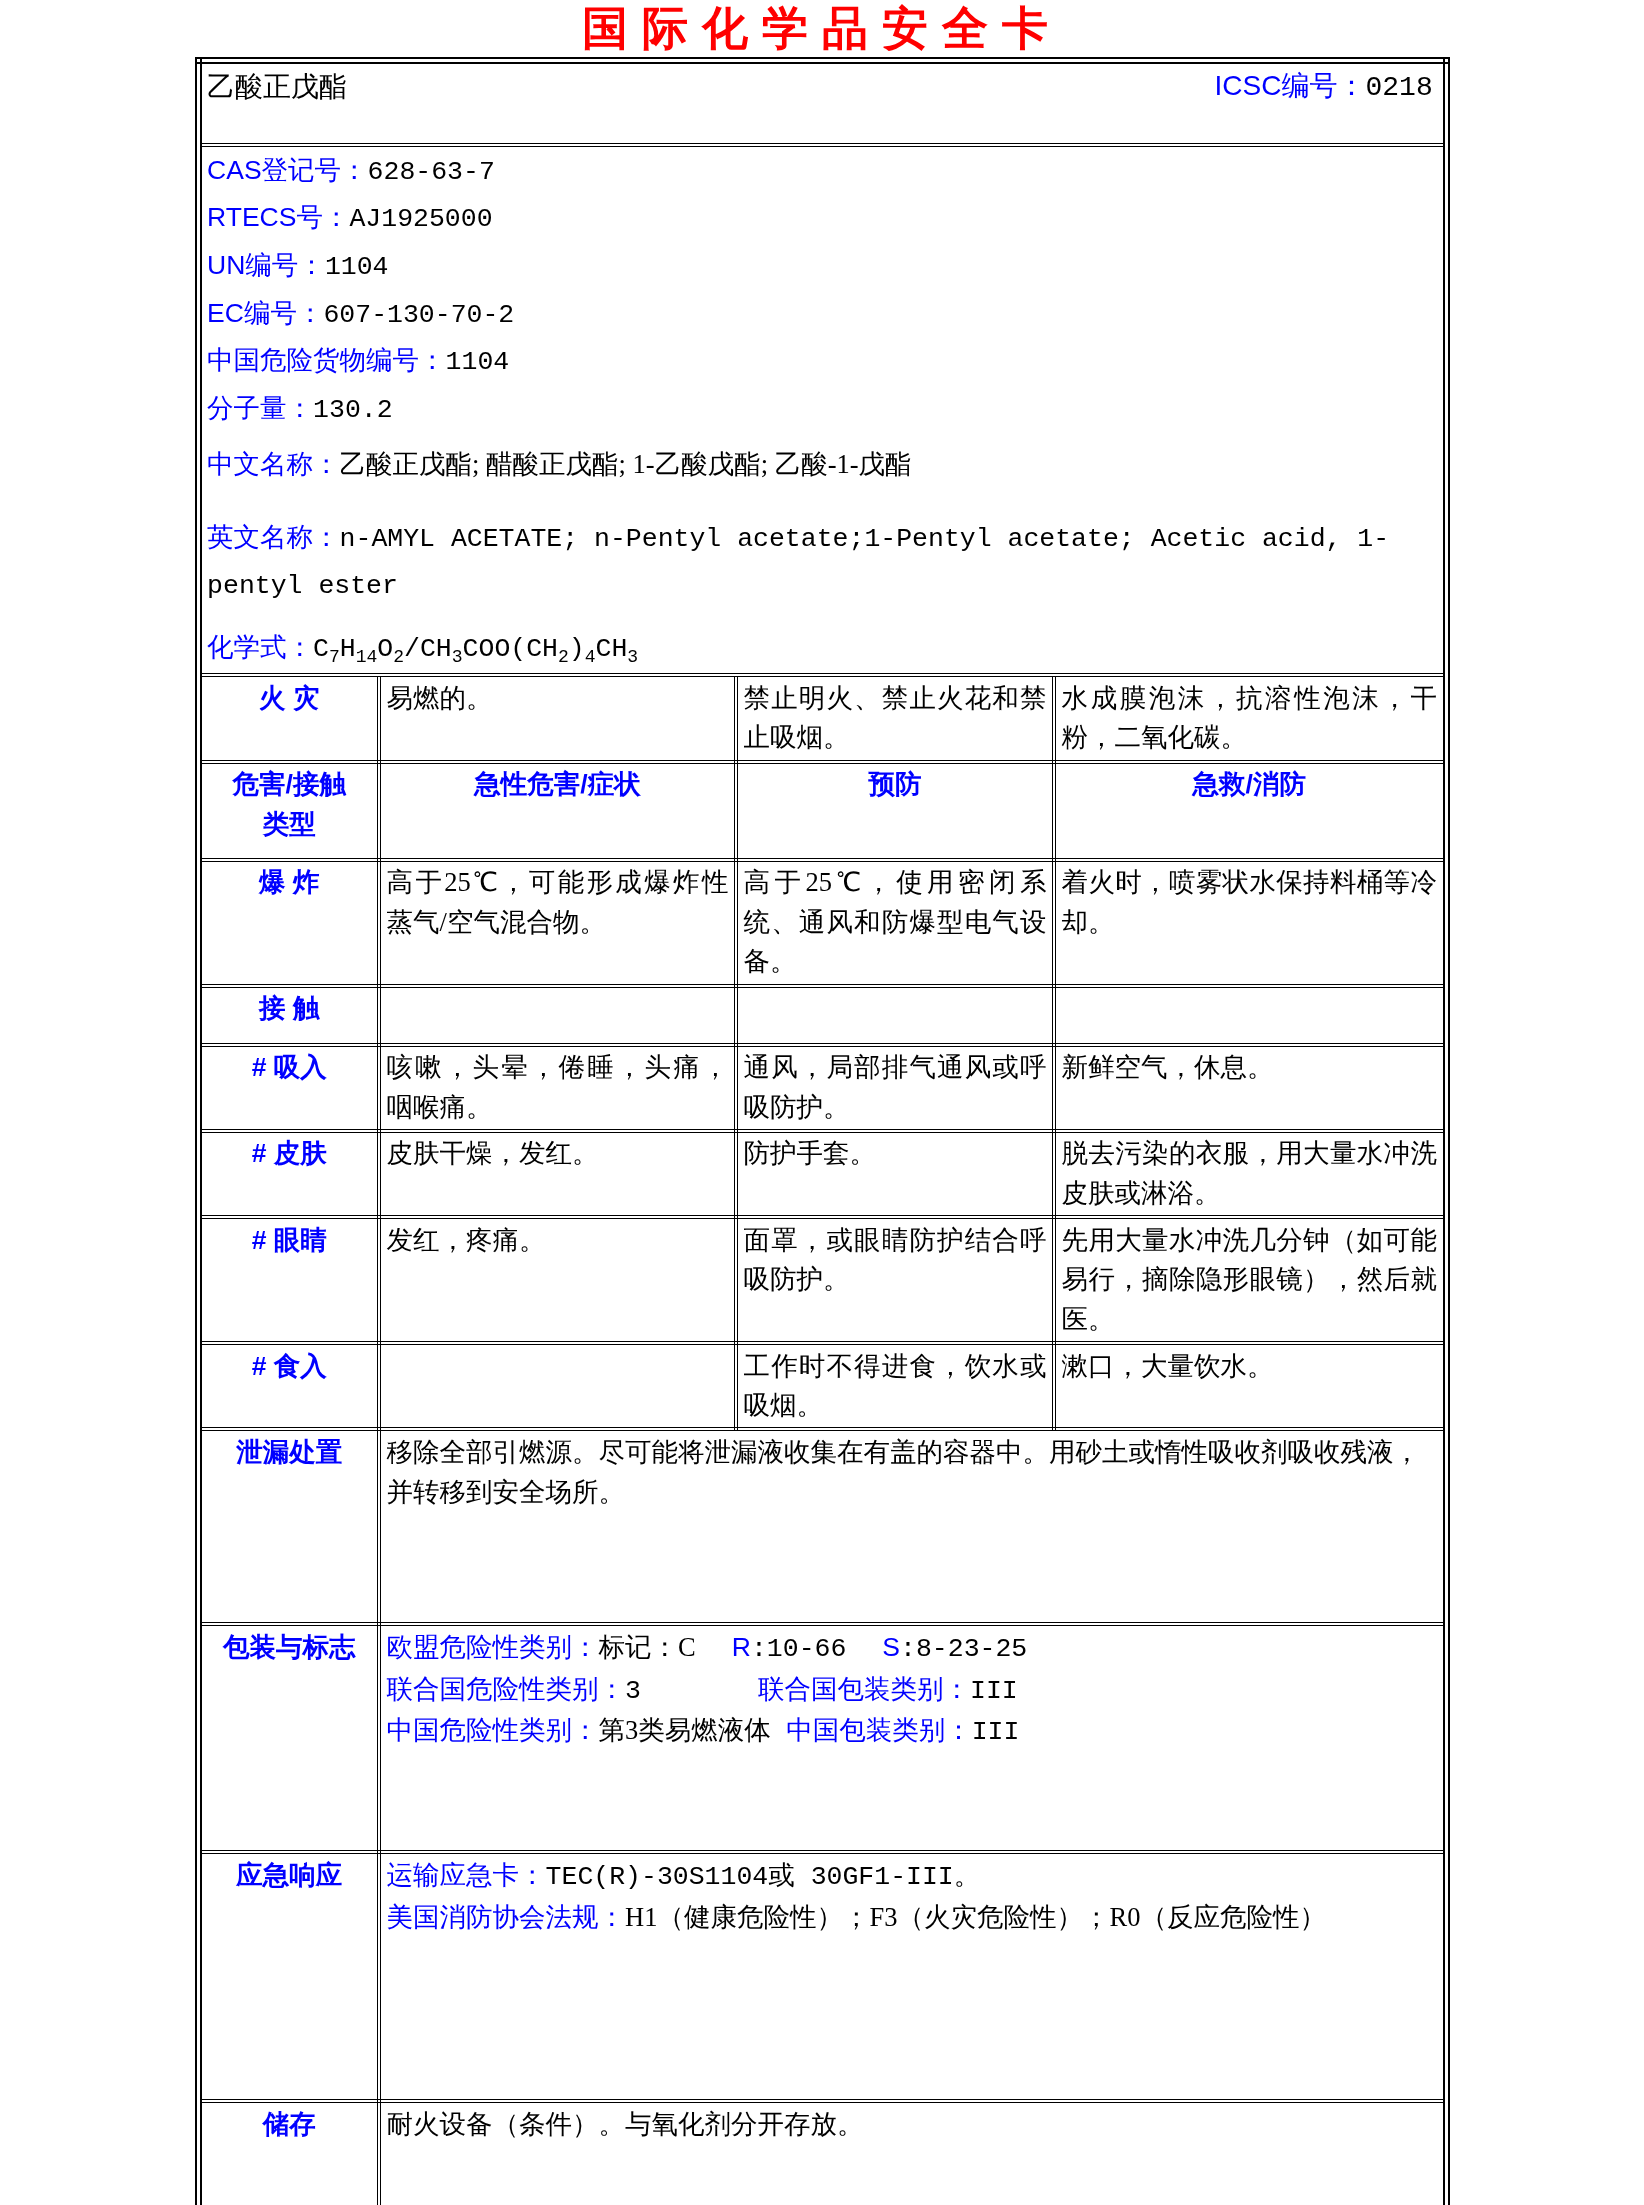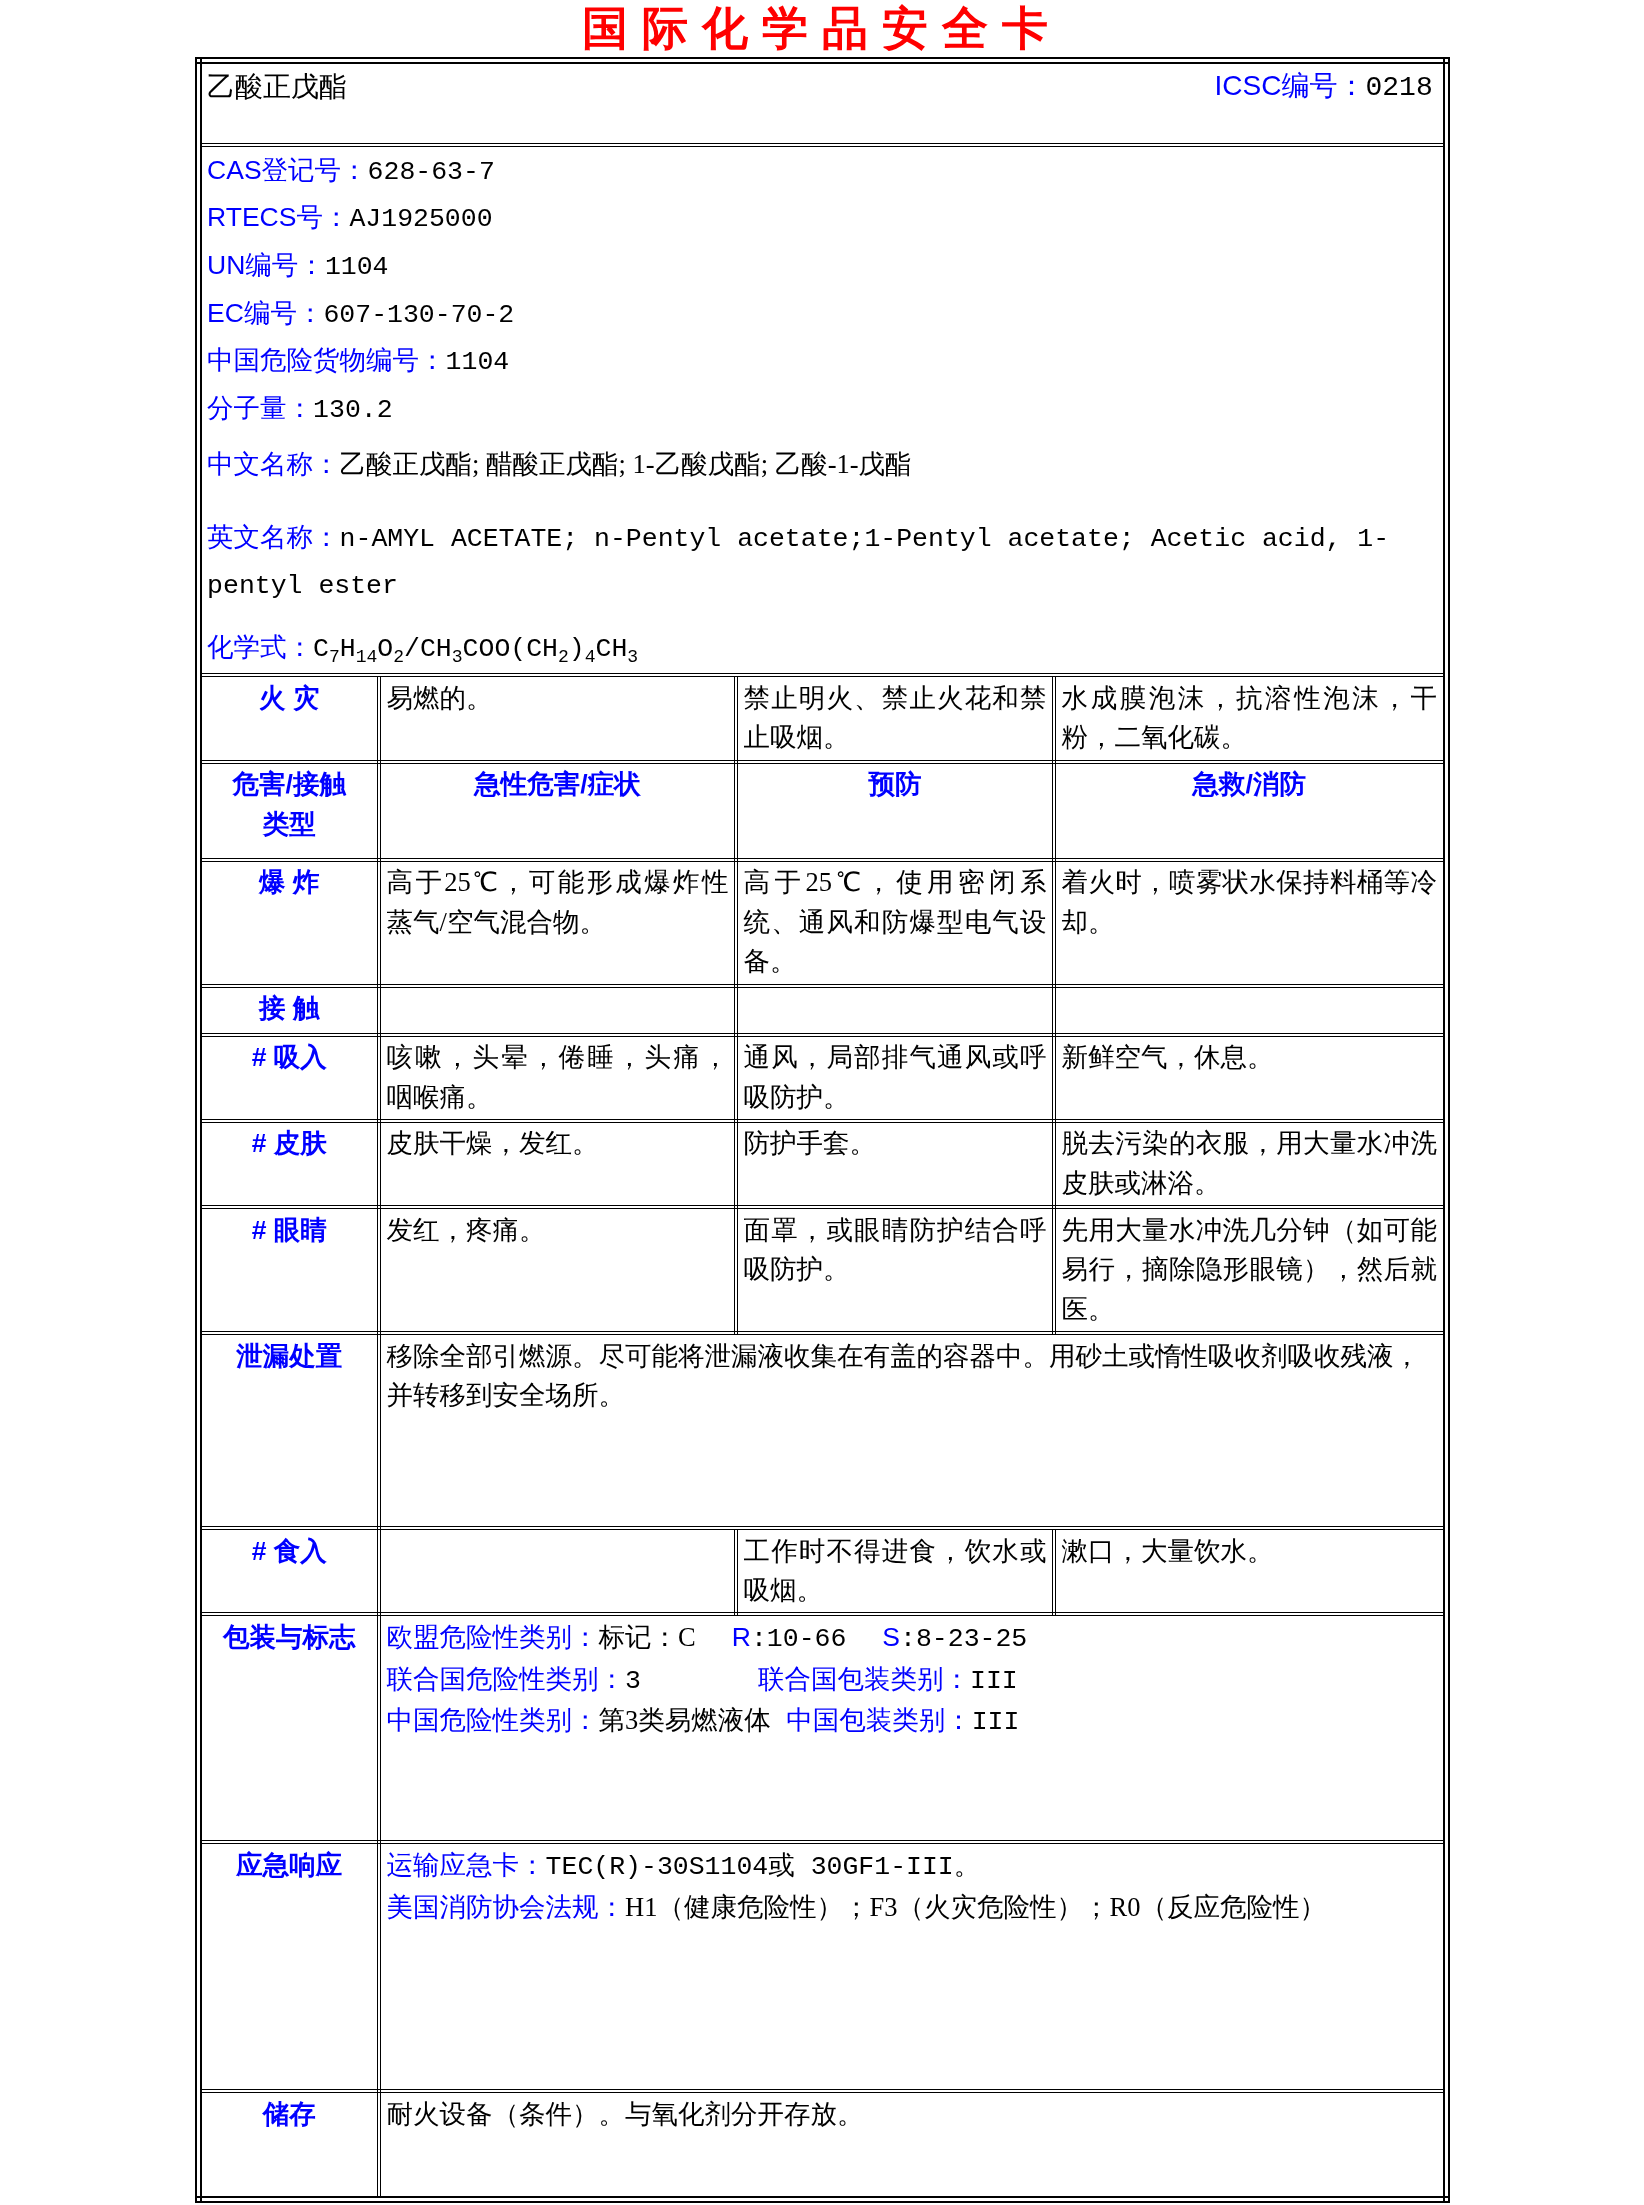--- a/index.html
+++ b/index.html
@@ -145,21 +145,21 @@
       <td class="header-cell">急性危害/症状</td>
       <td class="header-cell">预防</td>
       <td class="header-cell">急救/消防</td>
     </tr>
     <tr style="height:118px">
       <td class="label-cell">爆 炸</td>
       <td class="cell">高于25℃，可能形成爆炸性蒸气/空气混合物。</td>
       <td class="cell">高于25℃，使用密闭系统、通风和防爆型电气设备。</td>
       <td class="cell">着火时，喷雾状水保持料桶等冷却。</td>
     </tr>
-    <tr style="height:49px">
+    <tr style="height:59px">
       <td class="label-cell">接 触</td>
       <td class="cell"></td>
       <td class="cell"></td>
       <td class="cell"></td>
     </tr>
     <tr style="height:86px">
       <td class="label-cell"># 吸入</td>
       <td class="cell">咳嗽，头晕，倦睡，头痛，咽喉痛。</td>
       <td class="cell">通风，局部排气通风或呼吸防护。</td>
       <td class="cell">新鲜空气，休息。</td>
@@ -169,30 +169,30 @@
       <td class="cell">皮肤干燥，发红。</td>
       <td class="cell">防护手套。</td>
       <td class="cell">脱去污染的衣服，用大量水冲洗皮肤或淋浴。</td>
     </tr>
     <tr style="height:121px">
       <td class="label-cell"># 眼睛</td>
       <td class="cell">发红，疼痛。</td>
       <td class="cell">面罩，或眼睛防护结合呼吸防护。</td>
       <td class="cell">先用大量水冲洗几分钟（如可能易行，摘除隐形眼镜），然后就医。</td>
     </tr>
+    <tr style="height:82px">
+      <td class="label-cell"># 食入</td>
+      <td class="cell"></td>
+      <td class="cell">工作时不得进食，饮水或吸烟。</td>
+      <td class="cell">漱口，大量饮水。</td>
+    </tr>
+
     <tr style="height:195px">
       <td class="label-cell">泄漏处置</td>
       <td class="wide-cell" colspan="3">移除全部引燃源。尽可能将泄漏液收集在有盖的容器中。用砂土或惰性吸收剂吸收残液，并转移到安全场所。</td>
-    </tr>
-
-    <tr style="height:82px">
-      <td class="label-cell"># 食入</td>
-      <td class="cell"></td>
-      <td class="cell">工作时不得进食，饮水或吸烟。</td>
-      <td class="cell">漱口，大量饮水。</td>
     </tr>
 
     <tr style="height:228px">
       <td class="label-cell">包装与标志</td>
       <td class="wide-cell" colspan="3">
         <div class="pk-line"><span class="lbl">欧盟危险性类别：</span><span>标记：C</span><span class="lbl gap-md">R</span><span class="mono">:10-66</span><span class="lbl gap-md">S</span><span class="mono">:8-23-25</span></div>
         <div class="pk-line"><span class="lbl">联合国危险性类别：</span><span class="mono">3</span><span class="lbl gap-lg">联合国包装类别：</span><span class="mono">III</span></div>
         <div class="pk-line"><span class="lbl">中国危险性类别：</span><span>第3类易燃液体</span><span class="lbl gap-sm">中国包装类别：</span><span class="mono">III</span></div>
       </td>
     </tr>

